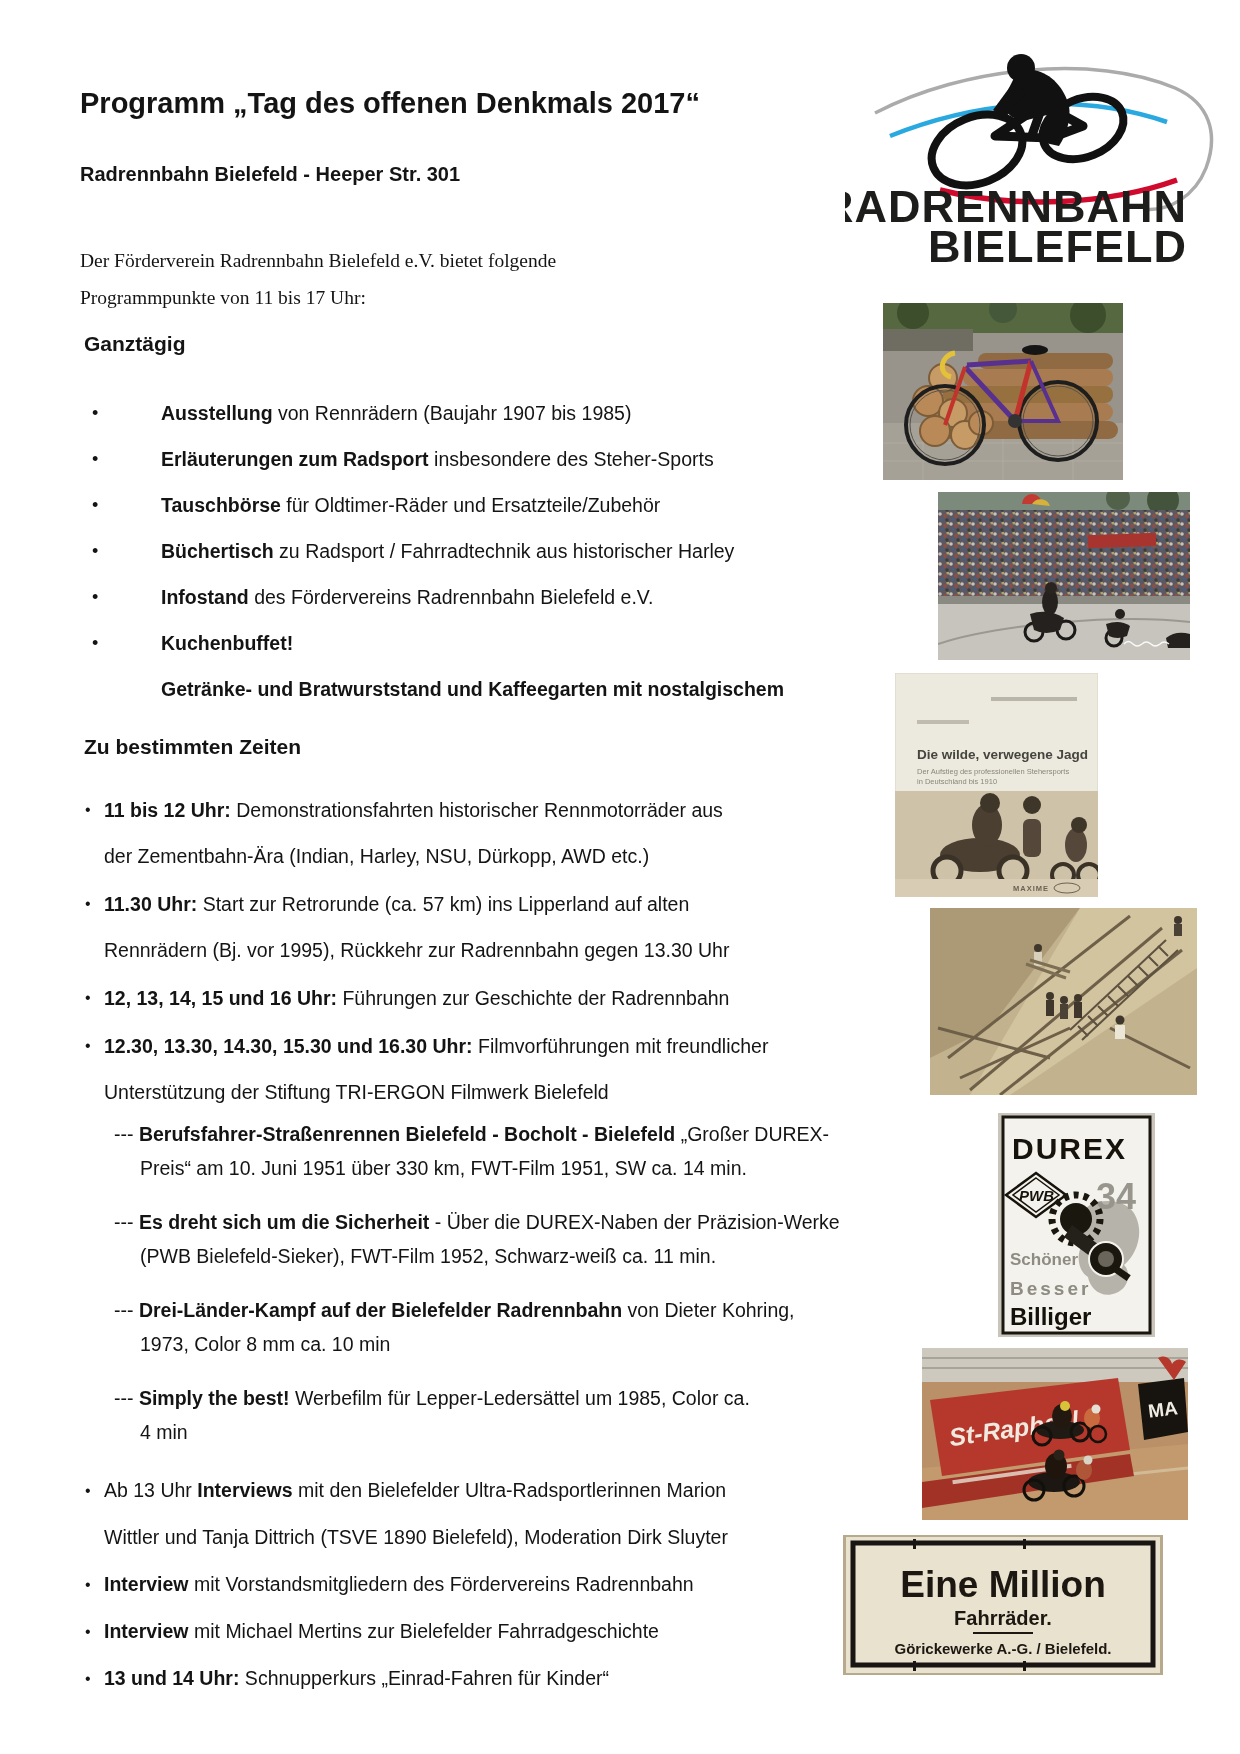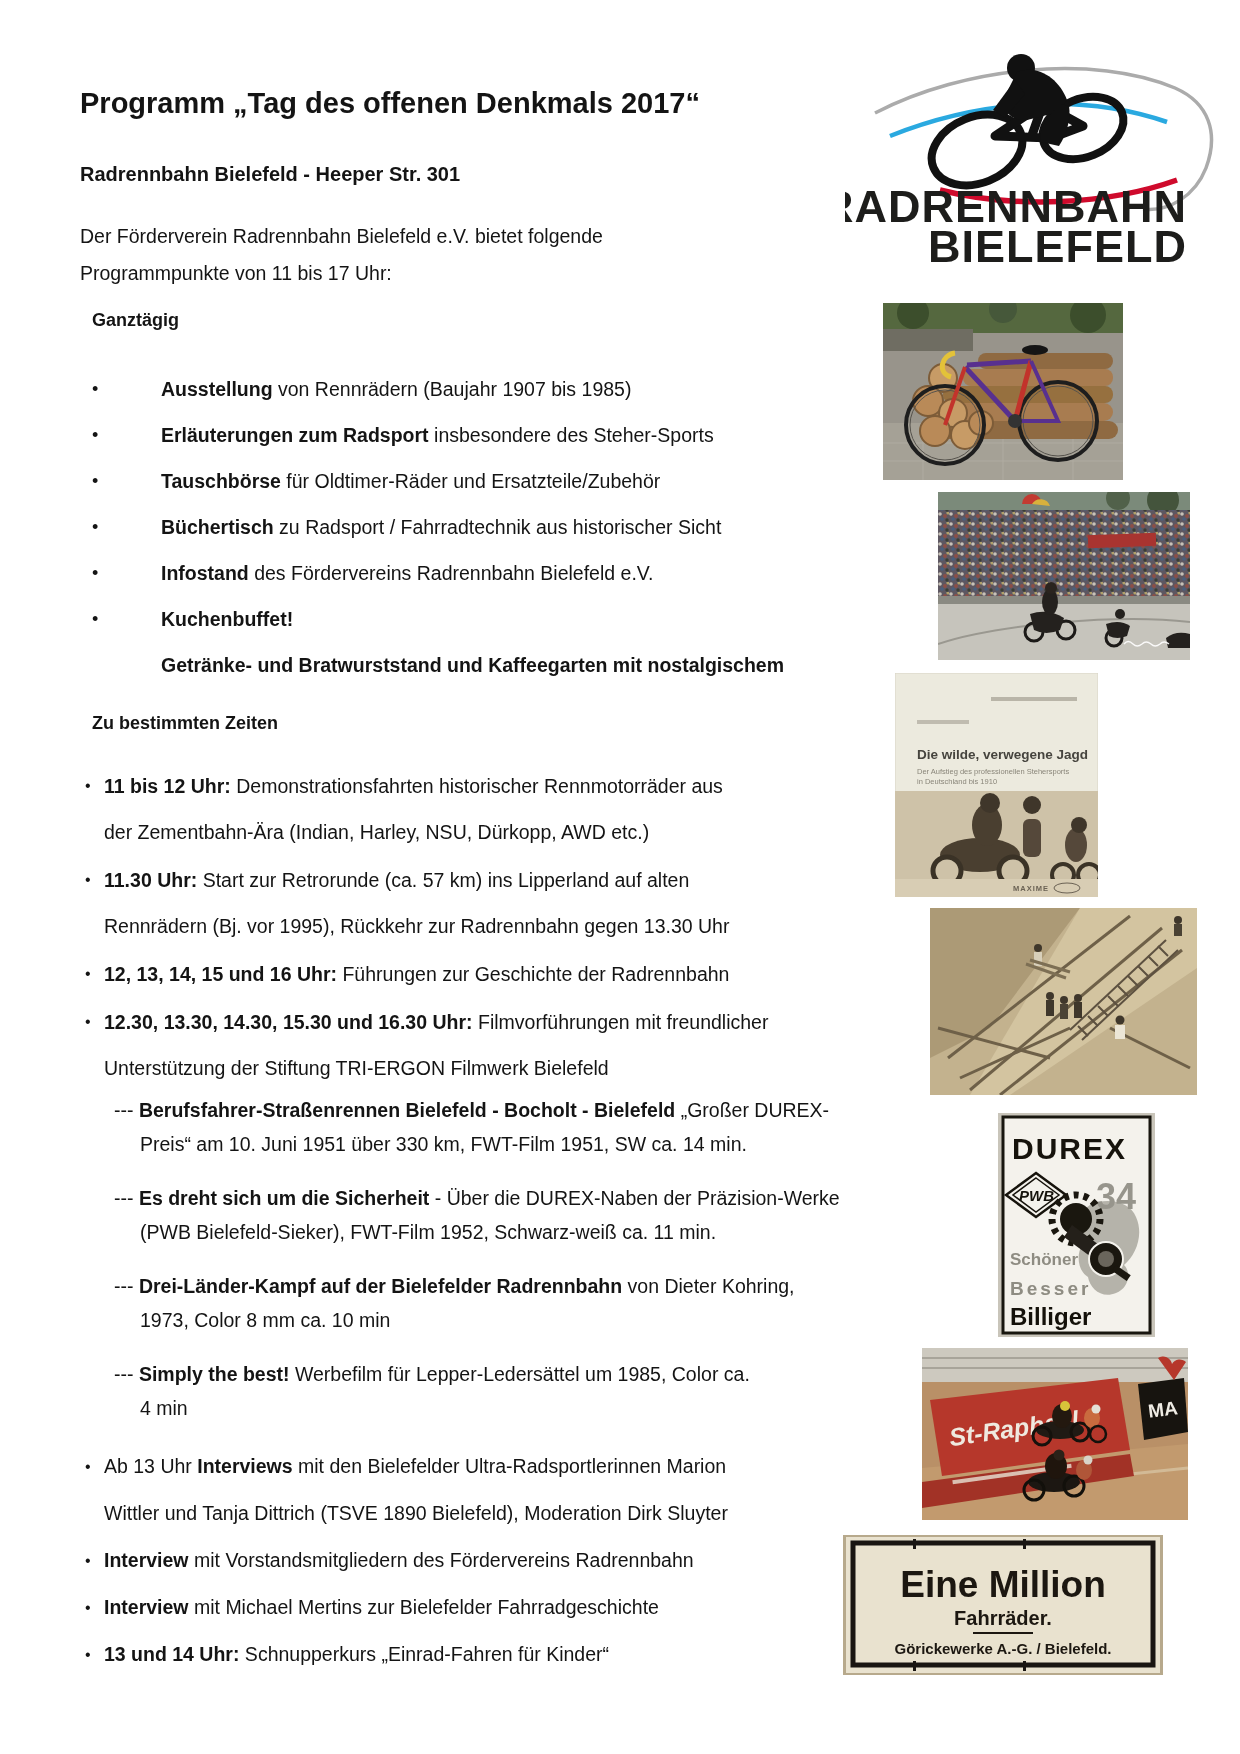--- a/index.html
+++ b/index.html
@@ -1,23 +1,23 @@
 <!DOCTYPE html>
 <html><head>
 <meta charset="utf-8">
 <style>
   html,body{margin:0;padding:0;background:#777;}
   .page{position:relative;width:1240px;height:1754px;background:#fff;overflow:hidden;
         font-family:"Liberation Sans",sans-serif;color:#141414;margin:0 auto;}
   .doc{position:absolute;left:80px;top:0;width:840px;}
   .h1{font-size:29px;font-weight:700;line-height:36px;margin:85px 0 0;white-space:nowrap;}
   .h2{font-size:20px;font-weight:700;line-height:32px;margin:37px 0 0;white-space:nowrap;}
-  .intro{margin-top:28px;font-size:19.5px;}
+  .intro{margin-top:52px;font-size:19.5px;font-family:Liberation Serif, serif;}
   .intro .ln{line-height:37px;}
-  .h3{font-size:18px;font-weight:700;line-height:28px;margin:12px;}
+  .h3{font-size:21px;font-weight:700;line-height:28px;margin:4px;}
   .h3.g{margin-top:14px;}
   .h3.z{margin-top:21px;}
   .list{font-size:19.5px;}
   .ln{white-space:nowrap;}
   .b{font-weight:700;}
   .item{position:relative;}
   .dot{position:absolute;top:0;}
   .list-a{margin-top:32px;}
   .list-a .item{padding-left:57px;}
   .list-a .ln{line-height:46px;margin-left:24px;}
@@ -69,21 +69,21 @@
         </div>
         <div class="item">
           <span class="dot">•</span>
           <div class="tx">
             <div class="ln"><span class="b">Tauschbörse</span><span> für Oldtimer-Räder und Ersatzteile/Zubehör</span></div>
           </div>
         </div>
         <div class="item">
           <span class="dot">•</span>
           <div class="tx">
-            <div class="ln"><span class="b">Büchertisch</span><span> zu Radsport / Fahrradtechnik aus historischer Sicht</span></div>
+            <div class="ln"><span class="b">Büchertisch</span><span> zu Radsport / Fahrradtechnik aus historischer Harley</span></div>
           </div>
         </div>
         <div class="item">
           <span class="dot">•</span>
           <div class="tx">
             <div class="ln"><span class="b">Infostand</span><span> des Fördervereins Radrennbahn Bielefeld e.V.</span></div>
           </div>
         </div>
         <div class="item">
           <span class="dot">•</span>

